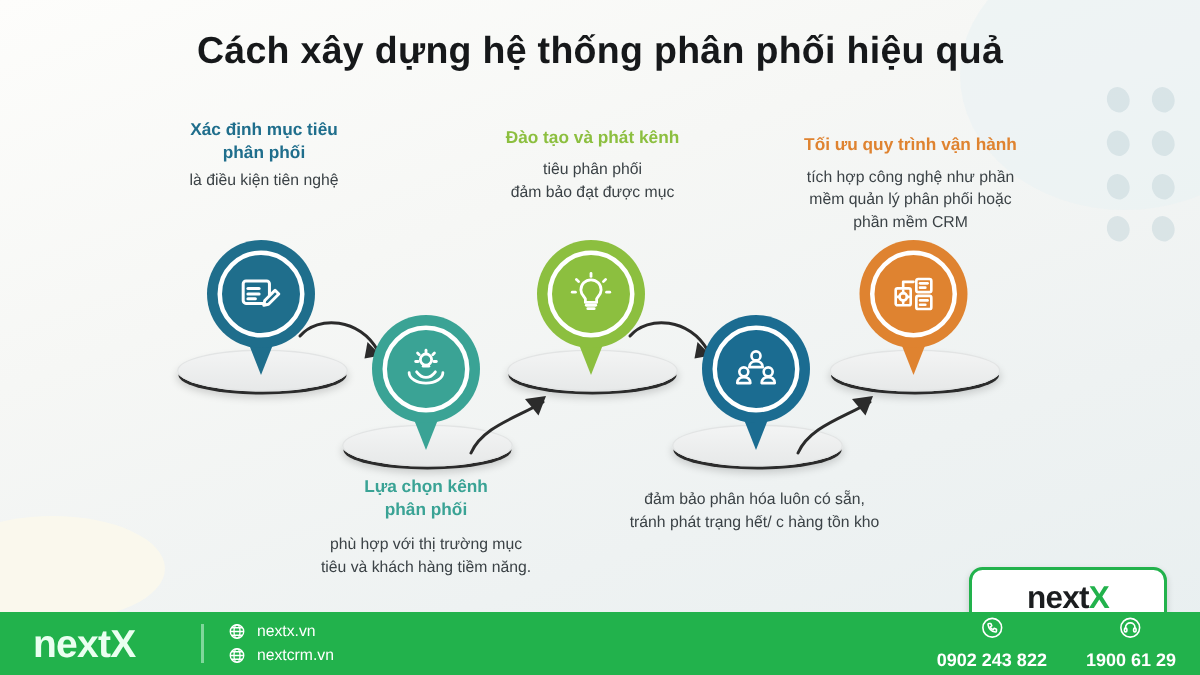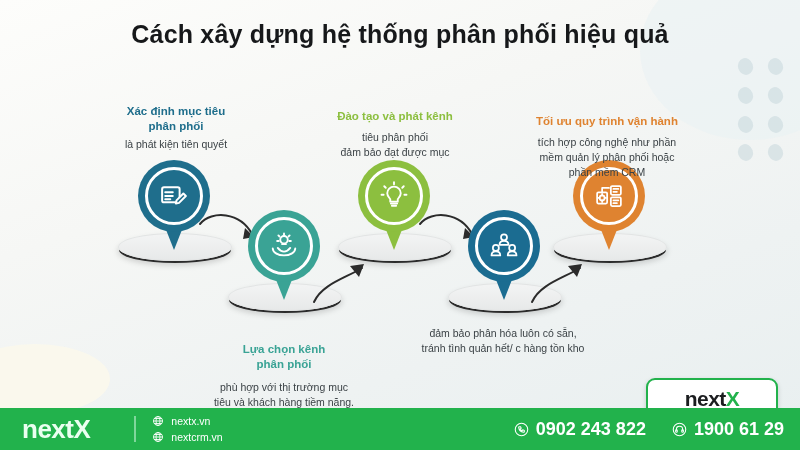--- a/index.html
+++ b/index.html
@@ -45,32 +45,32 @@
   .pin .glyph{position:absolute;top:16px;left:16px;width:40px;height:40px;
               display:flex;align-items:center;justify-content:center;}
   .pin svg{width:30px;height:30px;display:block;}
 
   
   .arrow{position:absolute;}
   .arrow svg{display:block;overflow:visible;}
 
   
   .step-txt{position:absolute;text-align:center;}
-  .step-txt .hd{font-size:11.5px;font-weight:bold;line-height:15px;margin-top:24px;}
+  .step-txt .hd{font-size:11.5px;font-weight:bold;line-height:15px;}
   .step-txt .bd{font-size:10.5px;color:#3b4246;line-height:15px;margin-top:3px;}
 
   
   .footer{position:absolute;left:0;bottom:0;width:800px;height:42px;background:#22b24c;}
   .footer-inner{position:relative;height:42px;display:flex;align-items:center;}
   .brand{font-size:26px;font-weight:bold;color:#eafff0;margin-left:22px;letter-spacing:-.5px;}
   .vsep{width:2px;height:26px;background:#7fd79b;margin:0 16px 0 44px;}
   .links{display:flex;flex-direction:column;justify-content:center;gap:4px;}
   .link{display:flex;align-items:center;gap:7px;color:#ffffff;font-size:10.5px;}
   .phones{position:absolute;right:16px;display:flex;align-items:center;gap:26px;}
-  .phone{display:flex;align-items:center;gap:7px;color:#ffffff;font-size:18px;font-weight:bold;}
+  .phone{display:flex;align-items:center;gap:7px;color:#ffffff;font-size:12px;font-weight:bold;flex-direction:column;}
   .globe,.ico{display:block;}
   .logo-badge{position:absolute;right:22px;bottom:30px;width:128px;height:38px;
               background:#ffffff;border:2px solid #22b24c;border-radius:9px;
               display:flex;align-items:center;justify-content:center;
               box-shadow:0 2px 5px rgba(0,0,0,.16);}
   .logo-badge span{font-size:21px;font-weight:bold;color:#1b1d1f;letter-spacing:-.5px;}
   .logo-badge span b{color:#22b24c;font-weight:bold;}
 </style>
 </head>
 <body>
@@ -213,21 +213,21 @@
         <path d="M6.5 8.5 L6.5 5.5 L12 5.5"></path>
       </svg>
     </div>
   </div>
 
   <div class="step-txt" style="left:104px;top:80px;width:144px;">
     <div class="hd" style="color:#1f6e8c;">
       <div>Xác định mục tiêu</div>
       <div>phân phối</div>
     </div>
-    <div class="bd">là phát kiện tiên quyết</div>
+    <div class="bd">là điều kiện tiên nghệ</div>
   </div>
 
   <div class="step-txt" style="left:196px;top:318px;width:176px;">
     <div class="hd" style="color:#3aa395;">
       <div>Lựa chọn kênh</div>
       <div>phân phối</div>
     </div>
     <div class="bd" style="margin-top:8px;">
       <div>phù hợp với thị trường mục</div>
       <div>tiêu và khách hàng tiềm năng.</div>
@@ -240,21 +240,21 @@
     </div>
     <div class="bd" style="margin-top:6px;">
       <div>tiêu phân phối</div>
       <div>đảm bảo đạt được mục</div>
     </div>
   </div>
 
   <div class="step-txt" style="left:400px;top:318px;width:206px;">
     <div class="bd" style="margin-top:8px;">
       <div>đảm bảo phân hóa luôn có sẵn,</div>
-      <div>tránh tình quản hết/ c hàng tồn kho</div>
+      <div>tránh phát trạng hết/ c hàng tồn kho</div>
     </div>
   </div>
 
   <div class="step-txt" style="left:510px;top:90px;width:194px;">
     <div class="hd" style="color:#df8330;">
       <div>Tối ưu quy trình vận hành</div>
     </div>
     <div class="bd" style="margin-top:6px;">
       <div>tích hợp công nghệ như phần</div>
       <div>mềm quản lý phân phối hoặc</div>

